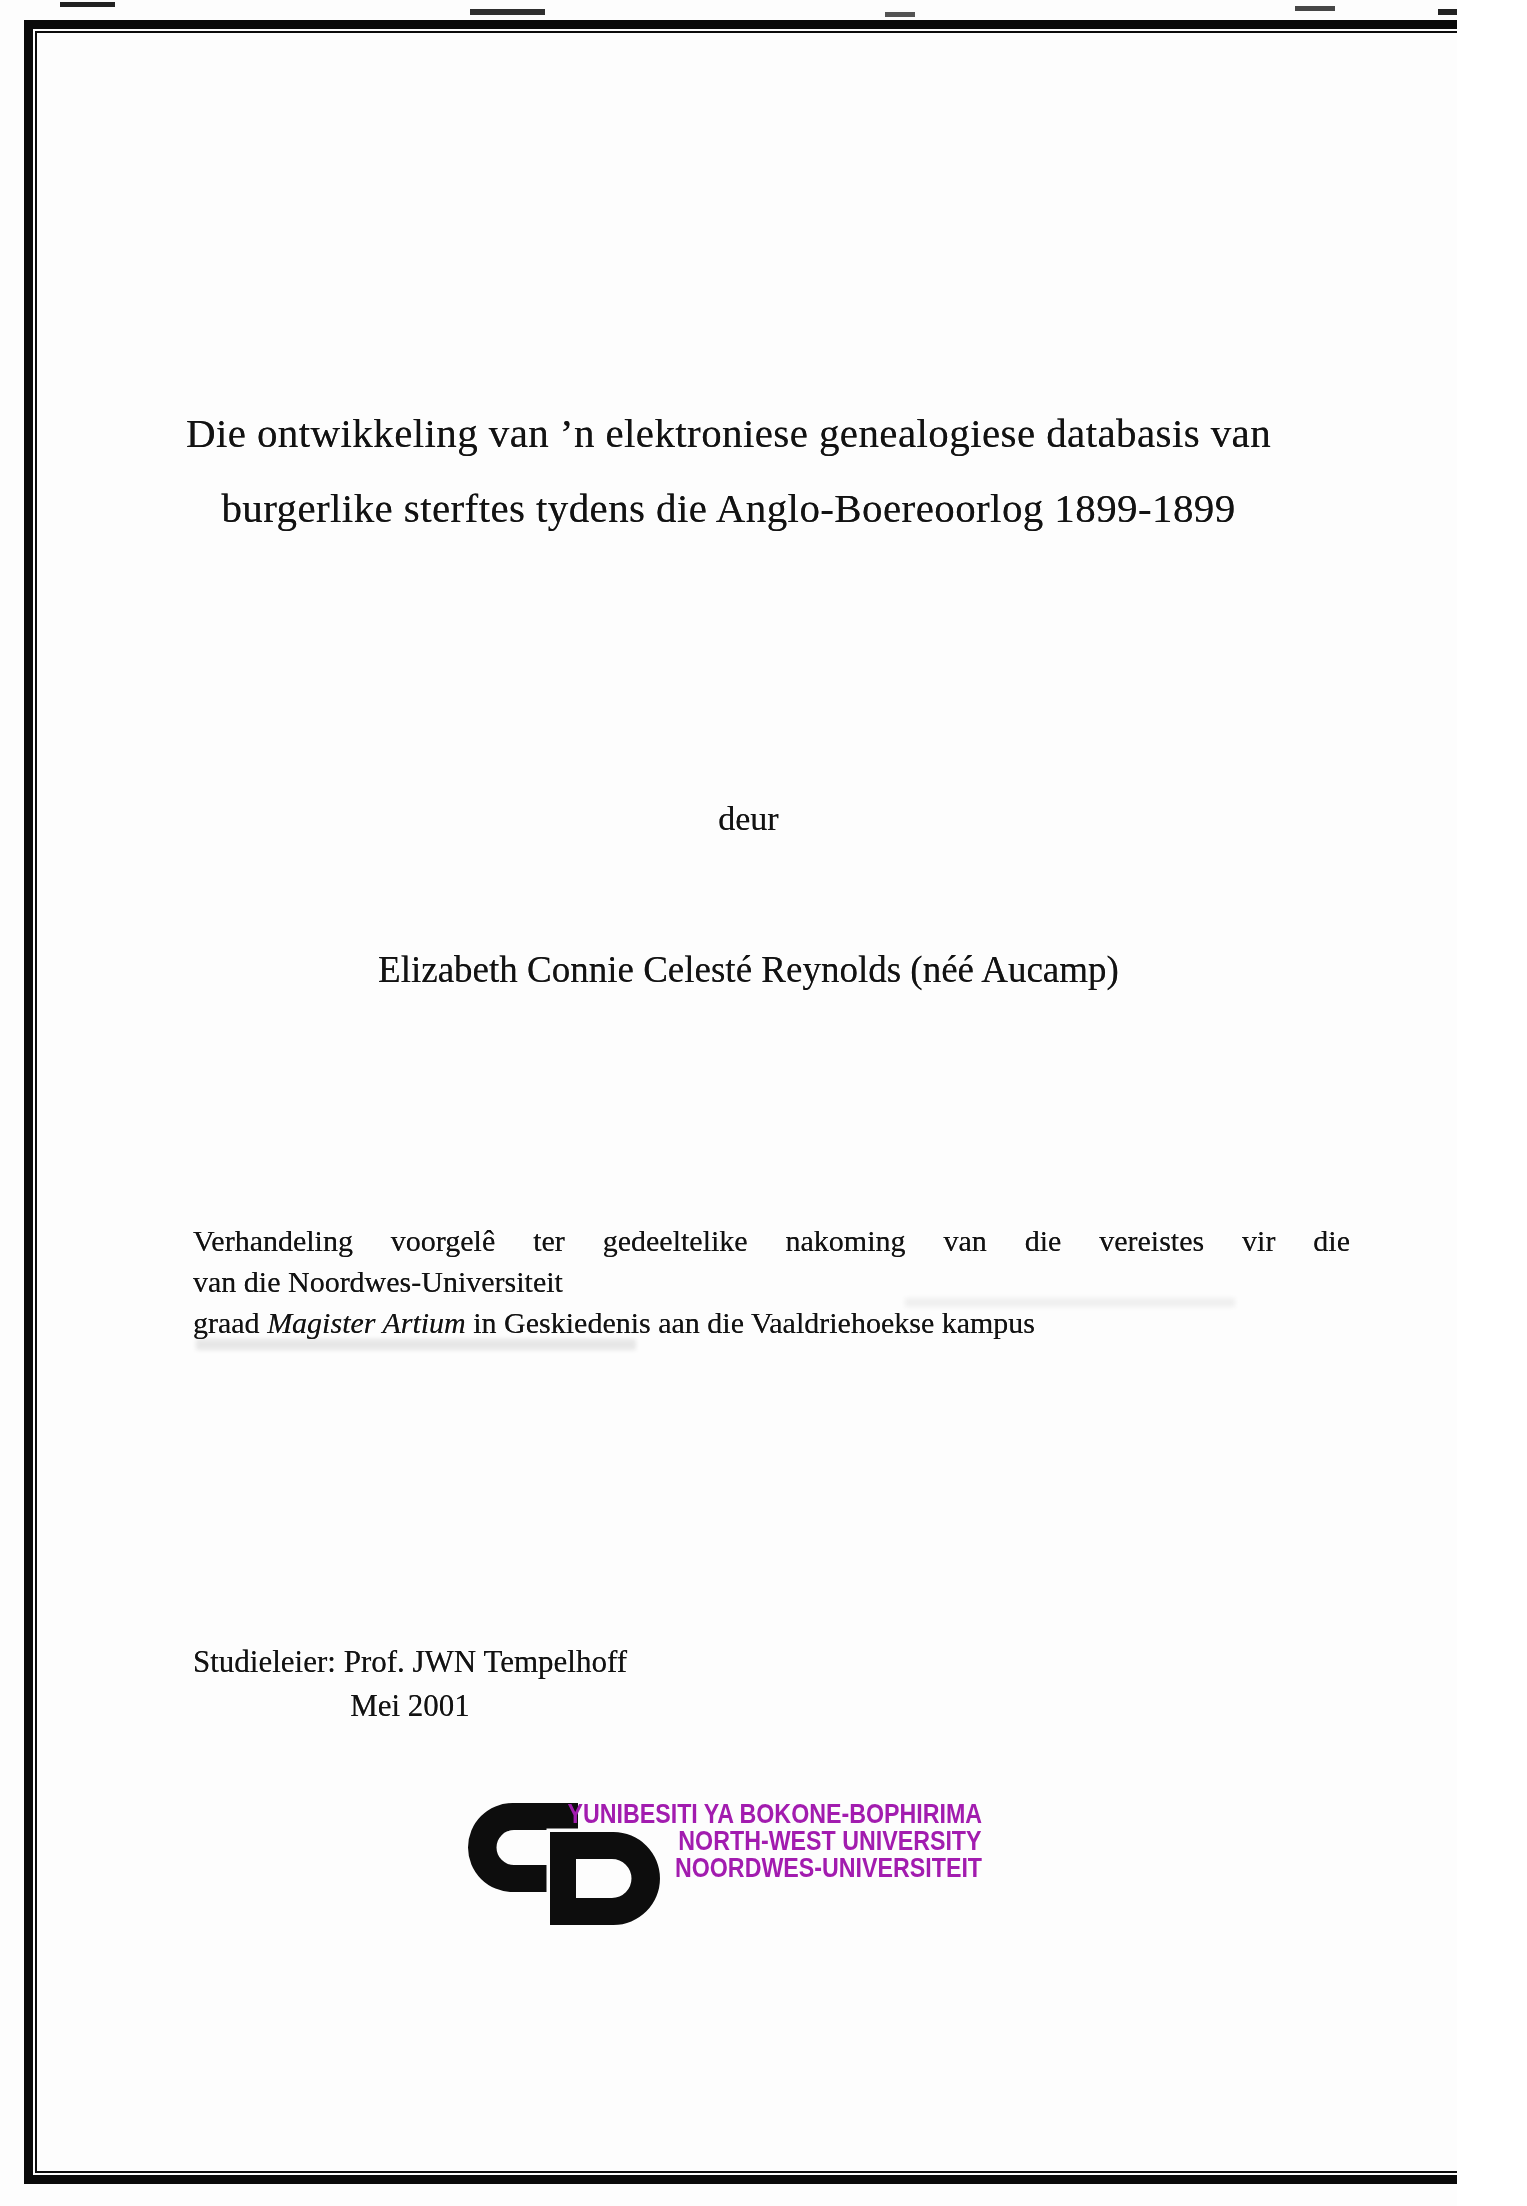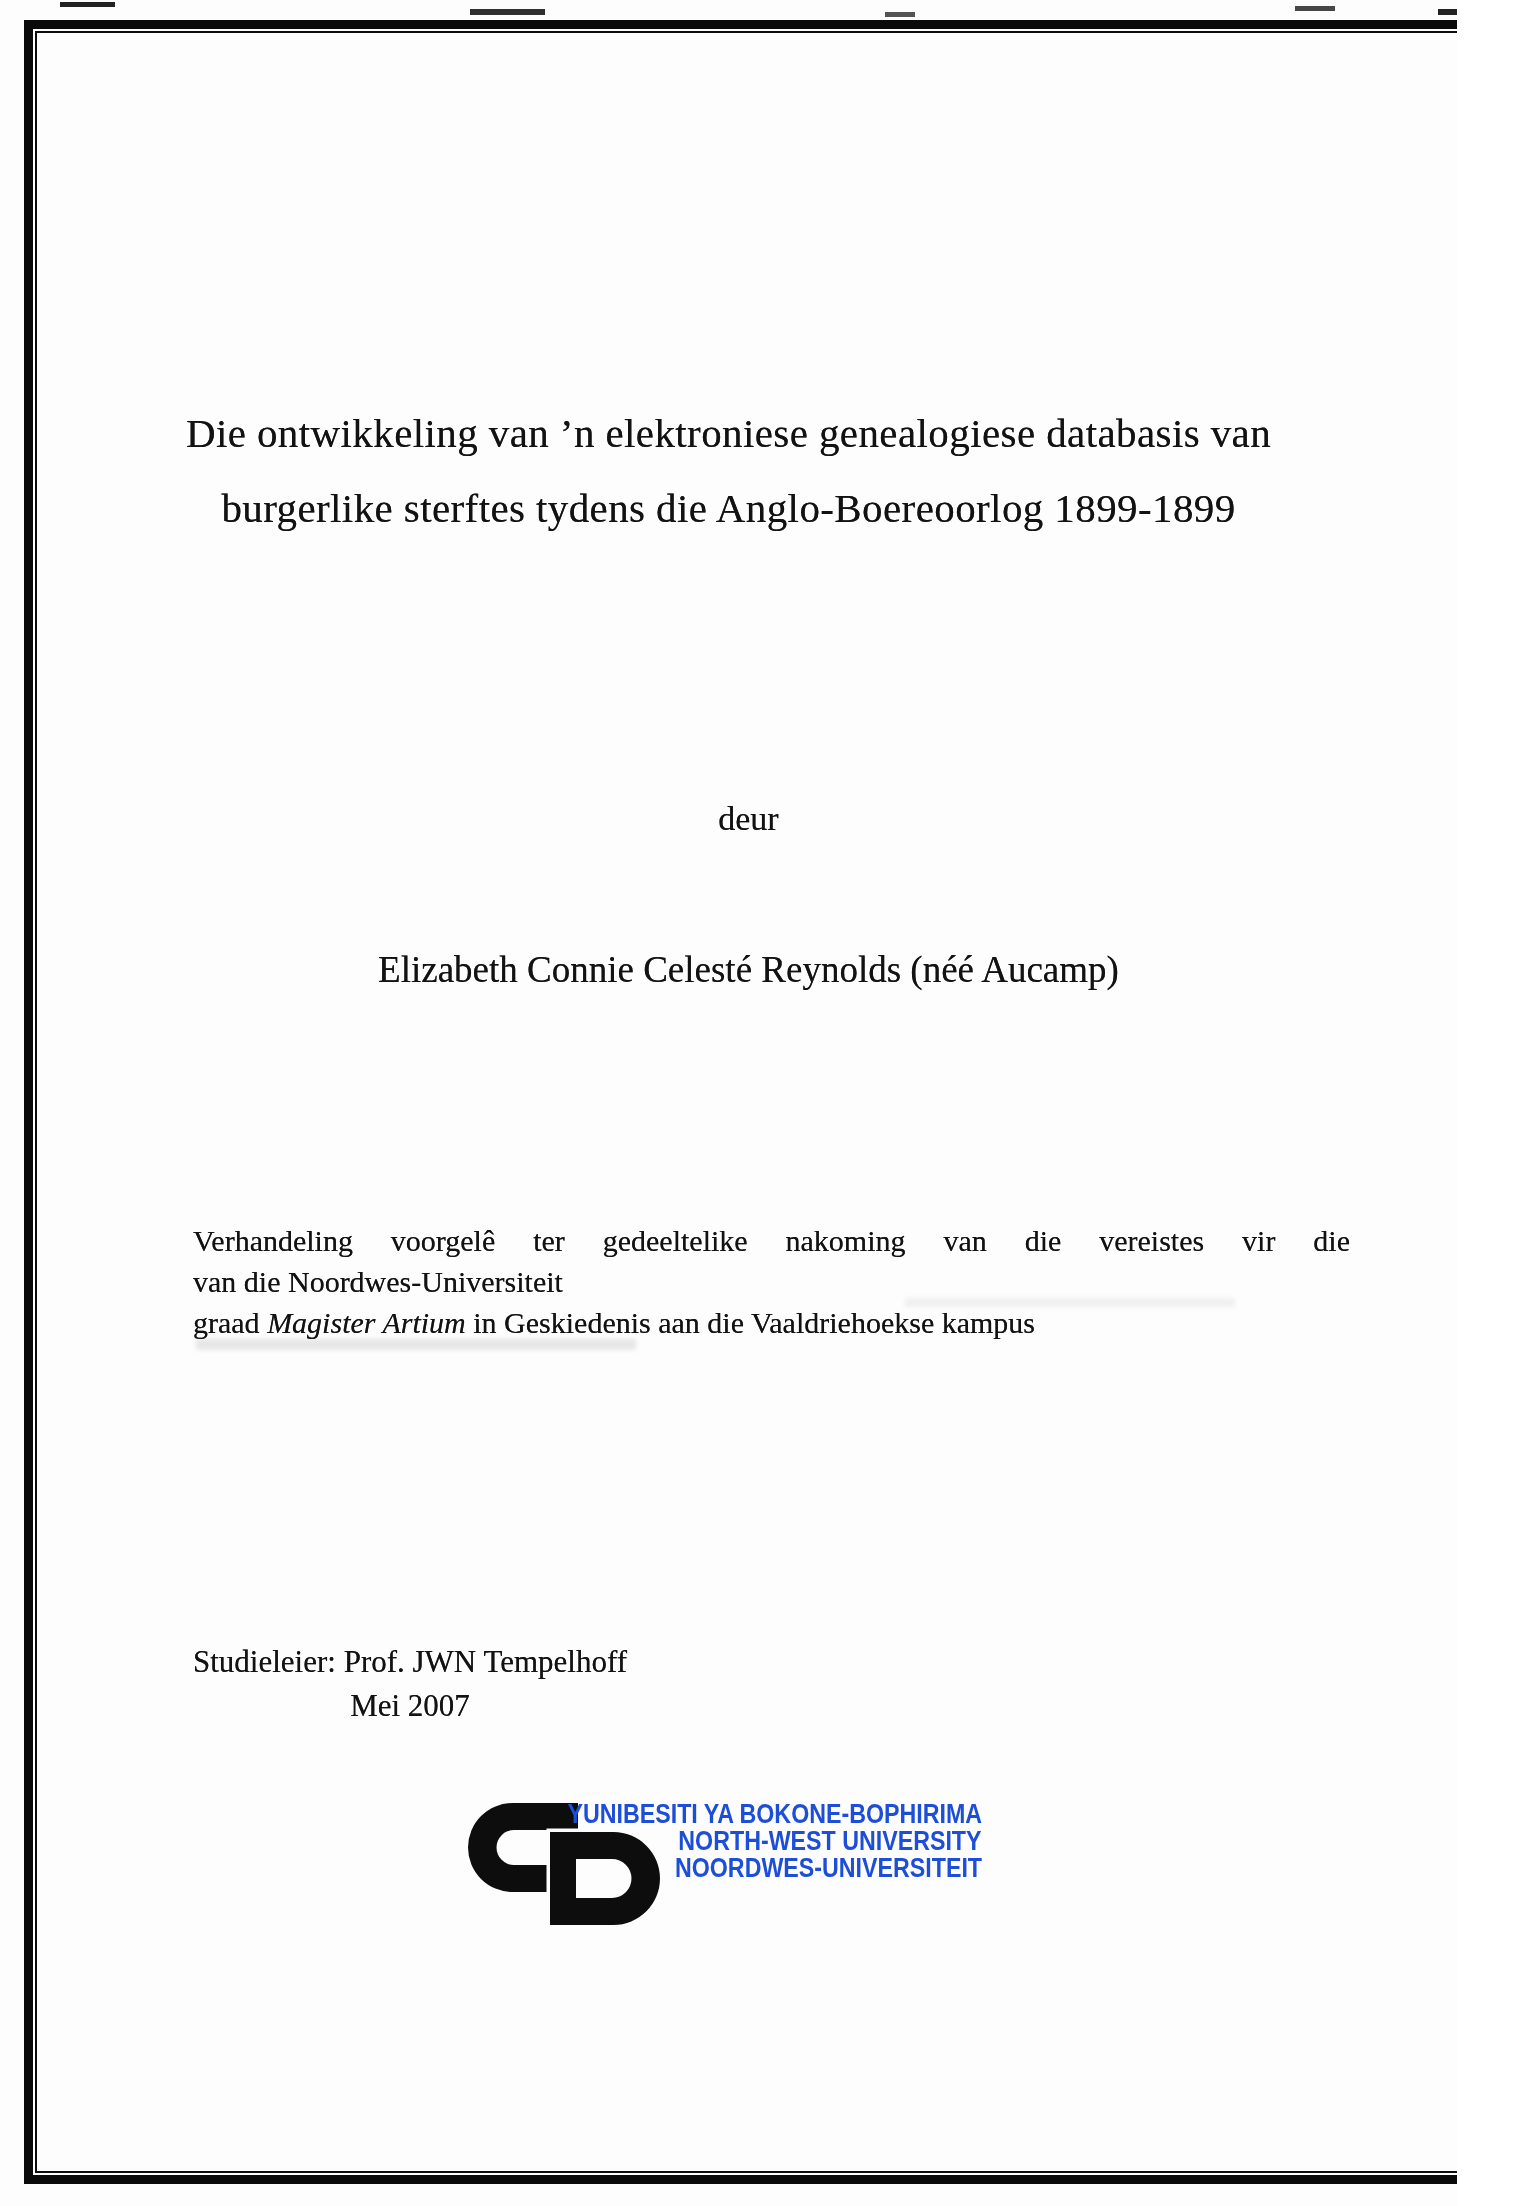--- a/index.html
+++ b/index.html
@@ -84,21 +84,21 @@
     width: 192px; height: 122px;
   }
   .logo-text {
     position: absolute;
     right: 475px; top: 1801px;
     text-align: right;
     font-family: "Liberation Sans", "DejaVu Sans", sans-serif;
     font-weight: bold;
     font-size: 27px;
     line-height: 27px;
-    color: #1d4ed8;
+    color: #a21caf;
     white-space: nowrap;
   }
   .logo-text .cond {
     display: inline-block;
     transform: scaleX(0.86);
     transform-origin: 100% 50%;
   }
 </style>
 </head>
 <body>
@@ -128,21 +128,21 @@
     <div class="justified">Verhandeling voorgelê ter gedeeltelike nakoming van die vereistes vir die</div>
     <div>van die Noordwes-Universiteit</div>
     <div><span>graad </span><span class="it">Magister Artium</span><span> in Geskiedenis aan die Vaaldriehoekse kampus</span></div>
   </div>
 
   <div class="smudge s1"></div>
   <div class="smudge s2"></div>
 
   <div class="supervisor-block scan-ink">
     <div>Studieleier: Prof. JWN Tempelhoff</div>
-    <div>Mei 2007</div>
+    <div>Mei 2001</div>
   </div>
 
   <svg class="logo-mark" viewBox="0 0 192 122" xmlns="http://www.w3.org/2000/svg" aria-hidden="true">
 
     <path d="M110,0 H44.5 A44.5,44.5 0 0 0 44.5,89 H110 V62 H46 A17.5,17.5 0 0 1 46,27 H110 Z" fill="#0d0d0d"></path>
 
     <path d="M82,29 H145.5 A46.5,46.5 0 0 1 145.5,122 H82 Z M108,56 H144 A19.5,19.5 0 0 1 144,95 H108 Z" fill="#0d0d0d" fill-rule="evenodd" stroke="#fdfdfd" stroke-width="7" paint-order="stroke"></path>
   </svg>
 
   <div class="logo-text">

